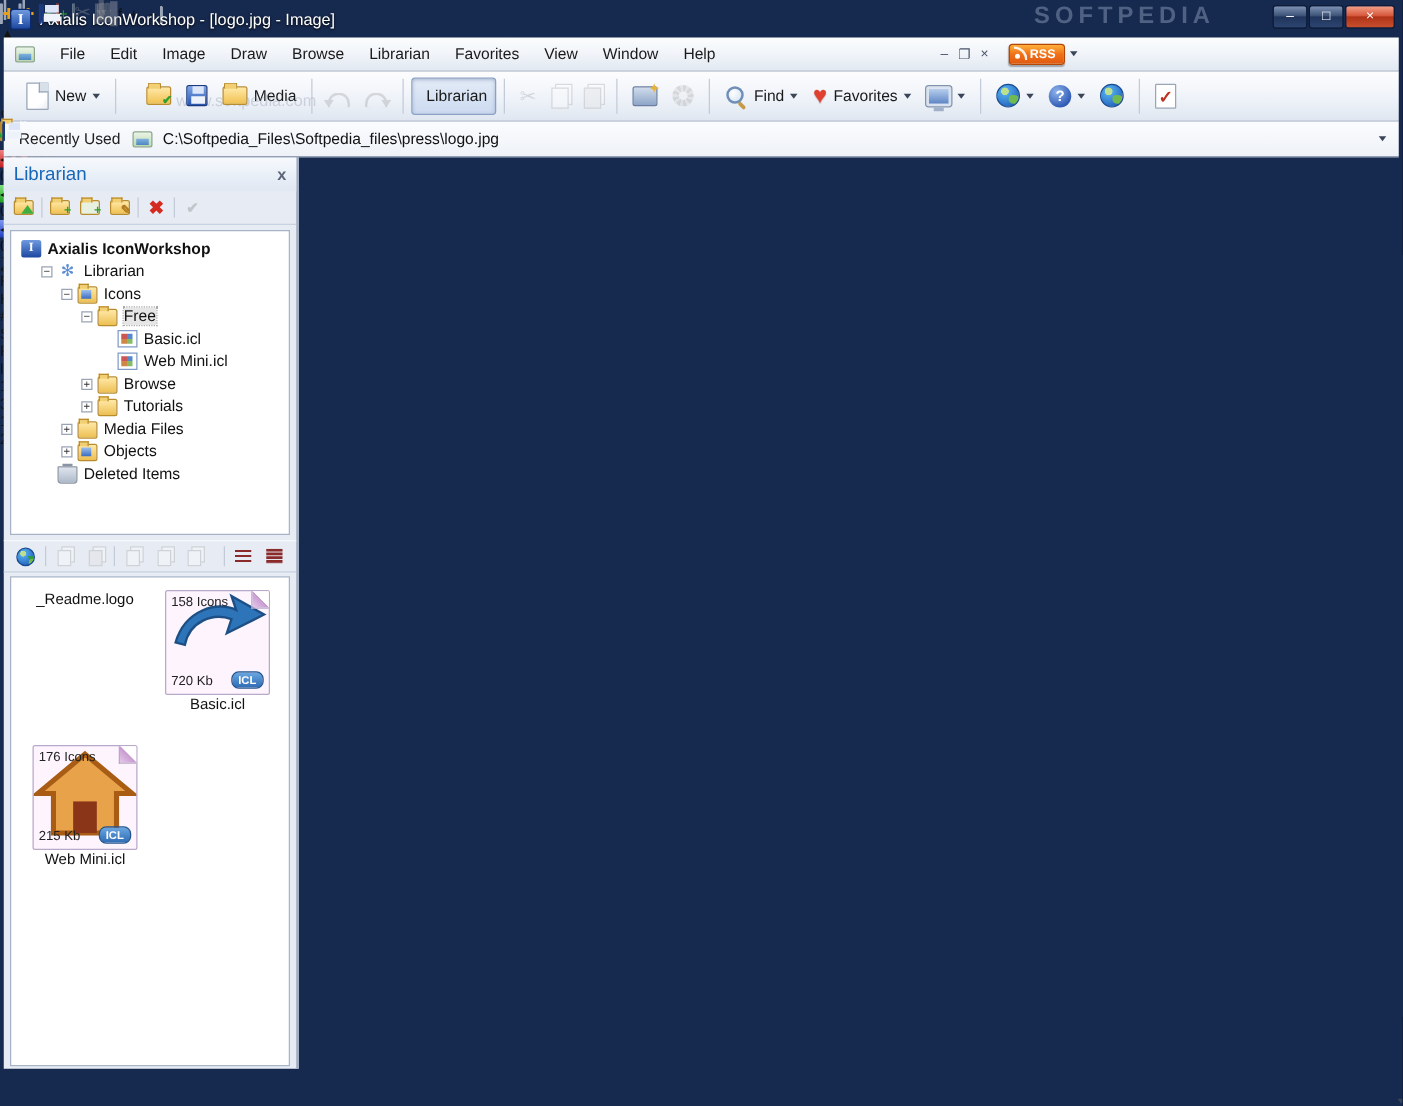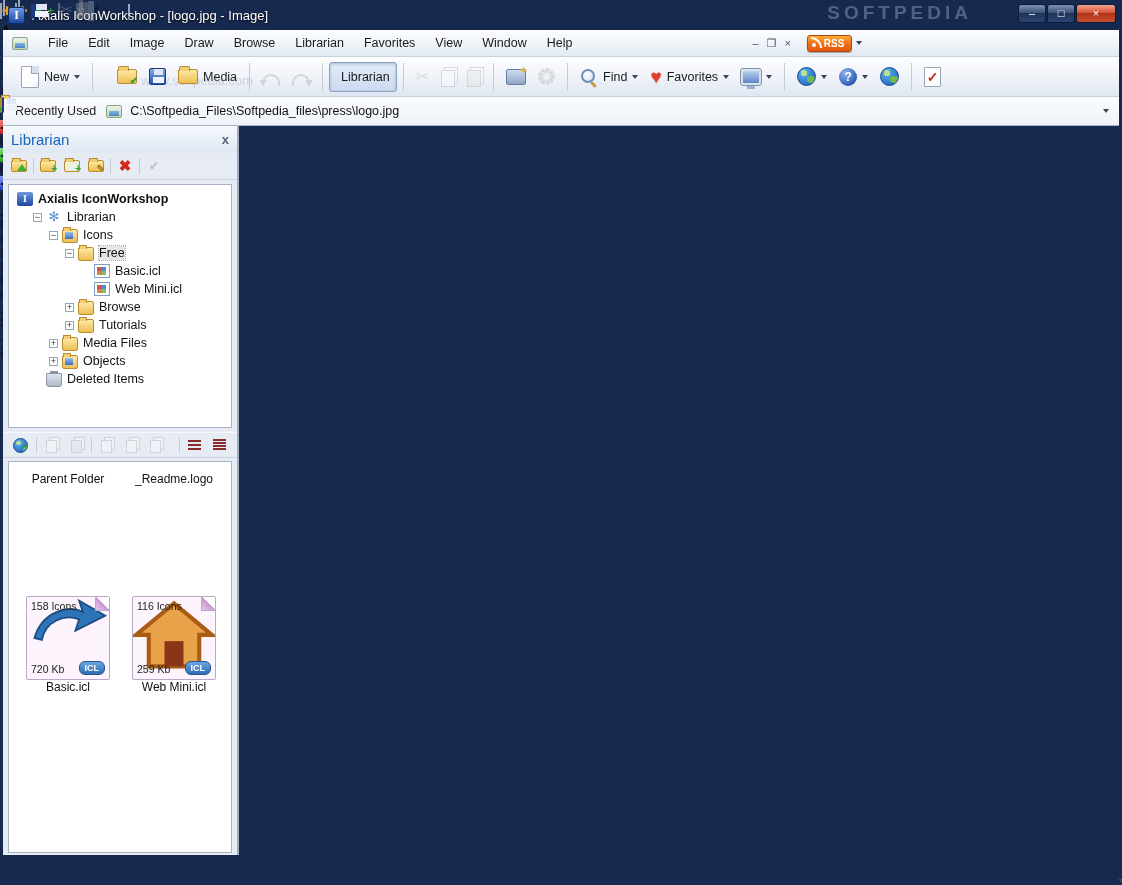--- a/index.html
+++ b/index.html
@@ -494,37 +494,33 @@
       <span style="width:1px;height:16px;background:#c3cbd8;margin-left:8px;"></span>
       <span class="mini">
           <span style="width:13px;height:12px;background:linear-gradient(#8a2a2a 2px,transparent 2px) 0 1px/13px 4px;"></span>
         </span>
       <span class="mini">
           <span style="width:13px;height:12px;background:linear-gradient(#8a2a2a 2px,transparent 2px) 0 0/13px 3px;"></span>
         </span>
     </div>
     <div class="files-box" id="filesbox">
         <div class="fitem">
-          <div class="big-folder"><span class="stem"></span></div>
-          <div class="flabel sel">Parent Folder</div>
-        </div>
-        <div class="fitem">
           <div class="flabel">_Readme.logo</div>
         </div>
         <div class="fitem">
           <div class="fcard"><span class="fold"></span><span class="fcount">158 Icons</span><svg class="fswoosh" viewBox="0 0 44 26">
               <path d="M4 22 C8 8 22 4 30 8 L28 2 L42 10 L26 18 L28 12 C20 9 10 13 8 23 Z" fill="#2e74b8" stroke="#1c4f86" stroke-width="1"></path>
             </svg><span class="fgrid"></span><span class="fsize">720 Kb</span><span class="fbadge icl">ICL</span></div>
           <div class="flabel">Basic.icl</div>
         </div>
         <div class="fitem">
-          <div class="fcard"><span class="fold"></span><span class="fcount">116 Icons</span><svg class="fhome" viewBox="0 0 26 24">
+          <div class="fcard"><span class="fold"></span><span class="fcount">176 Icons</span><svg class="fhome" viewBox="0 0 26 24">
               <path d="M13 2 L25 12 L21 12 L21 22 L5 22 L5 12 L1 12 Z" fill="#e8a24a" stroke="#a85c14" stroke-width="1.3"></path>
               <rect x="10" y="14" width="6" height="8" fill="#8a3418"></rect>
-            </svg><span class="fgrid"></span><span class="fsize">259 Kb</span><span class="fbadge icl">ICL</span></div>
+            </svg><span class="fgrid"></span><span class="fsize">215 Kb</span><span class="fbadge icl">ICL</span></div>
           <div class="flabel">Web Mini.icl</div>
         </div>
       </div>
   </div>
 
   <div class="editor">
     <div class="ed-toolbar">
       <span class="ebtn"><span class="i-copy" style="width:13px;height:16px;"></span><span class="zsign" style="color:#e8a020;">✚</span></span>
       <span class="ebtn"><span class="i-copy" style="width:13px;height:16px;background:#d8e4f4;"></span><span class="zsign" style="color:#e8a020;">✚</span></span>
       <span class="esep"></span>

